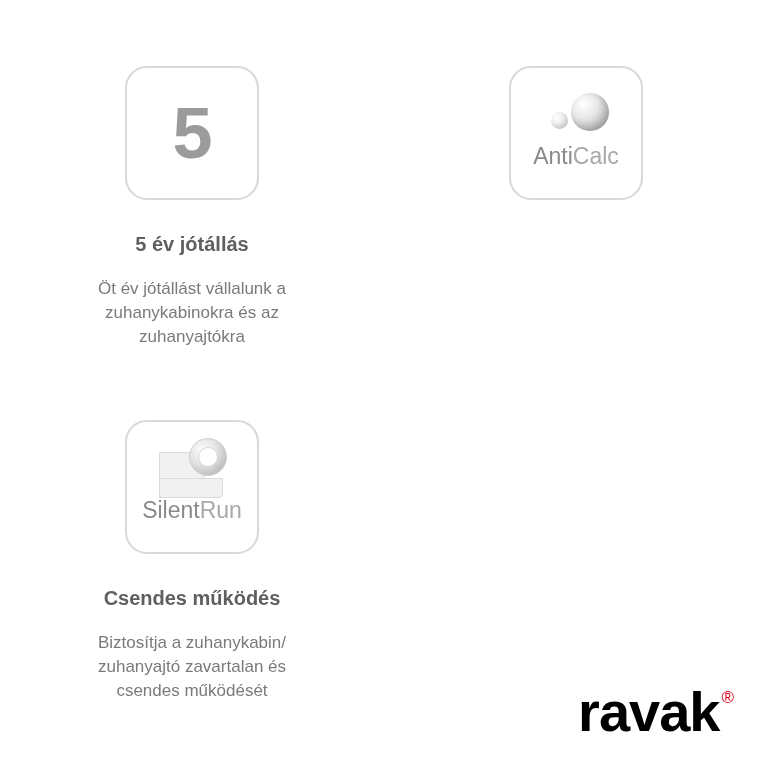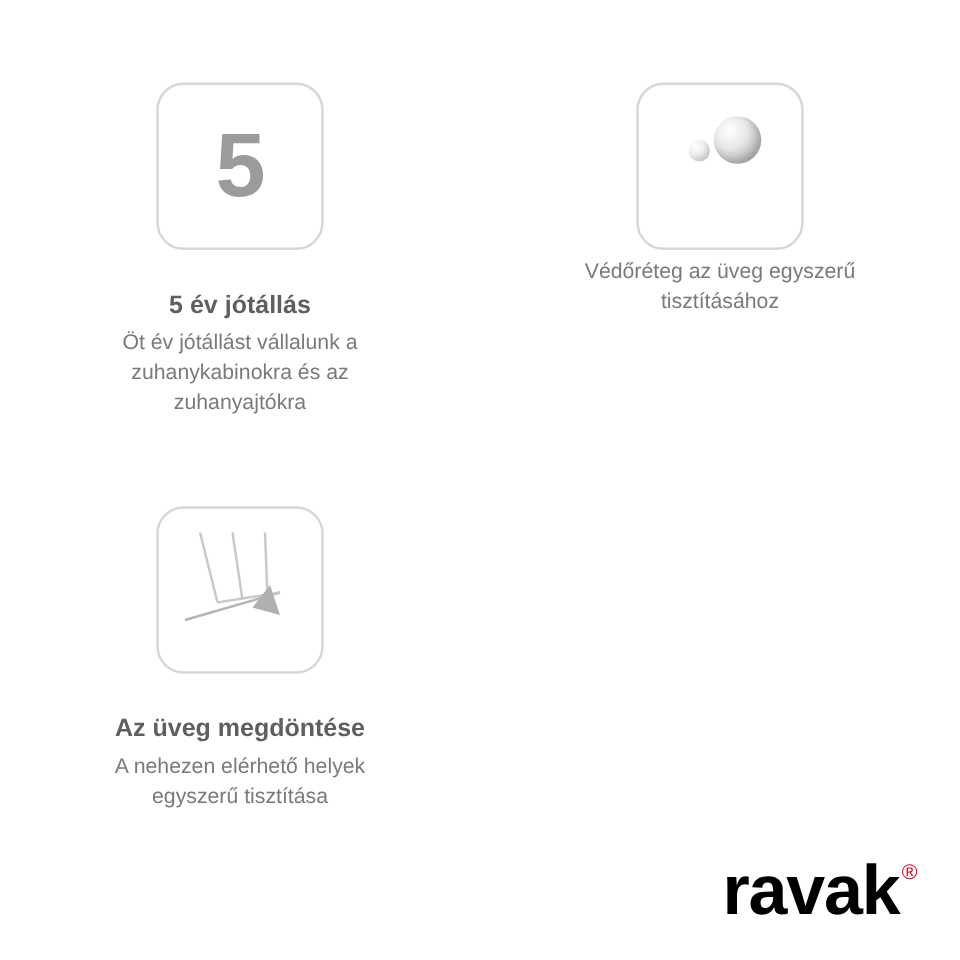--- a/index.html
+++ b/index.html
@@ -142,21 +142,21 @@
 
   .feature-title {
     margin-top: 32px;
     font-size: 20px;
     font-weight: bold;
     color: #5f5f5f;
     text-align: center;
     line-height: 1.25;
   }
   .feature-desc {
-    margin-top: 5px;
+    margin-top: 20px;
     font-size: 17px;
     color: #7a7a7a;
     text-align: center;
     line-height: 1.4;
     max-width: 250px;
   }
 
   .brand {
     position: absolute;
     right: 34px;
@@ -189,39 +189,42 @@
     </div>
     <div class="feature-title">5 év jótállás</div>
     <div class="feature-desc">Öt év jótállást vállalunk a zuhanykabinokra és az zuhanyajtókra</div>
   </div>
 
   <div class="feature row1">
     <div class="icon-box">
       <div class="anticalc-wrap">
         <div class="drop-big"></div>
         <div class="drop-small"></div>
+        <div class="icon-caption">
+          <span class="dark">Anti</span><span>Calc</span>
+        </div>
       </div>
     </div>
-    <div class="feature-desc">Védőréteg az üveg egyszerű tisztításához</div>
   </div>
+
 
   <div class="feature row2">
     <div class="icon-box">
-      <svg class="tilt-svg" width="128" height="128" viewBox="0 0 128 128">
-        <line x1="32" y1="18" x2="46" y2="74" stroke="#c9c9c9" stroke-width="2"></line>
-        <line x1="58" y1="18" x2="66" y2="72" stroke="#c9c9c9" stroke-width="2"></line>
-        <line x1="84" y1="18" x2="86" y2="70" stroke="#c9c9c9" stroke-width="2"></line>
-        <line x1="20" y1="88" x2="96" y2="66" stroke="#b4b4b4" stroke-width="2"></line>
-        <line x1="46" y1="74" x2="96" y2="66" stroke="#c9c9c9" stroke-width="2"></line>
-        <path d="M 88 60 L 96 84 L 74 78 Z" fill="#b0b0b0"></path>
-      </svg>
+      <div class="silent-wrap">
+        <div class="bracket"></div>
+        <div class="bracket2"></div>
+        <div class="roller"></div>
+        <div class="roller-inner"></div>
+        <div class="icon-caption">
+          <span class="dark">Silent</span><span>Run</span>
+        </div>
+      </div>
     </div>
-    <div class="feature-title">Az üveg megdöntése</div>
-    <div class="feature-desc">A nehezen elérhető helyek egyszerű tisztítása</div>
+    <div class="feature-title">Csendes működés</div>
+    <div class="feature-desc">Biztosítja a zuhanykabin/ zuhanyajtó zavartalan és csendes működését</div>
   </div>
-
 
 </div>
 
 <div class="brand">
   <span class="brand-text">ravak</span>
   <span class="brand-reg">®</span>
 </div>
 
 </body></html>

